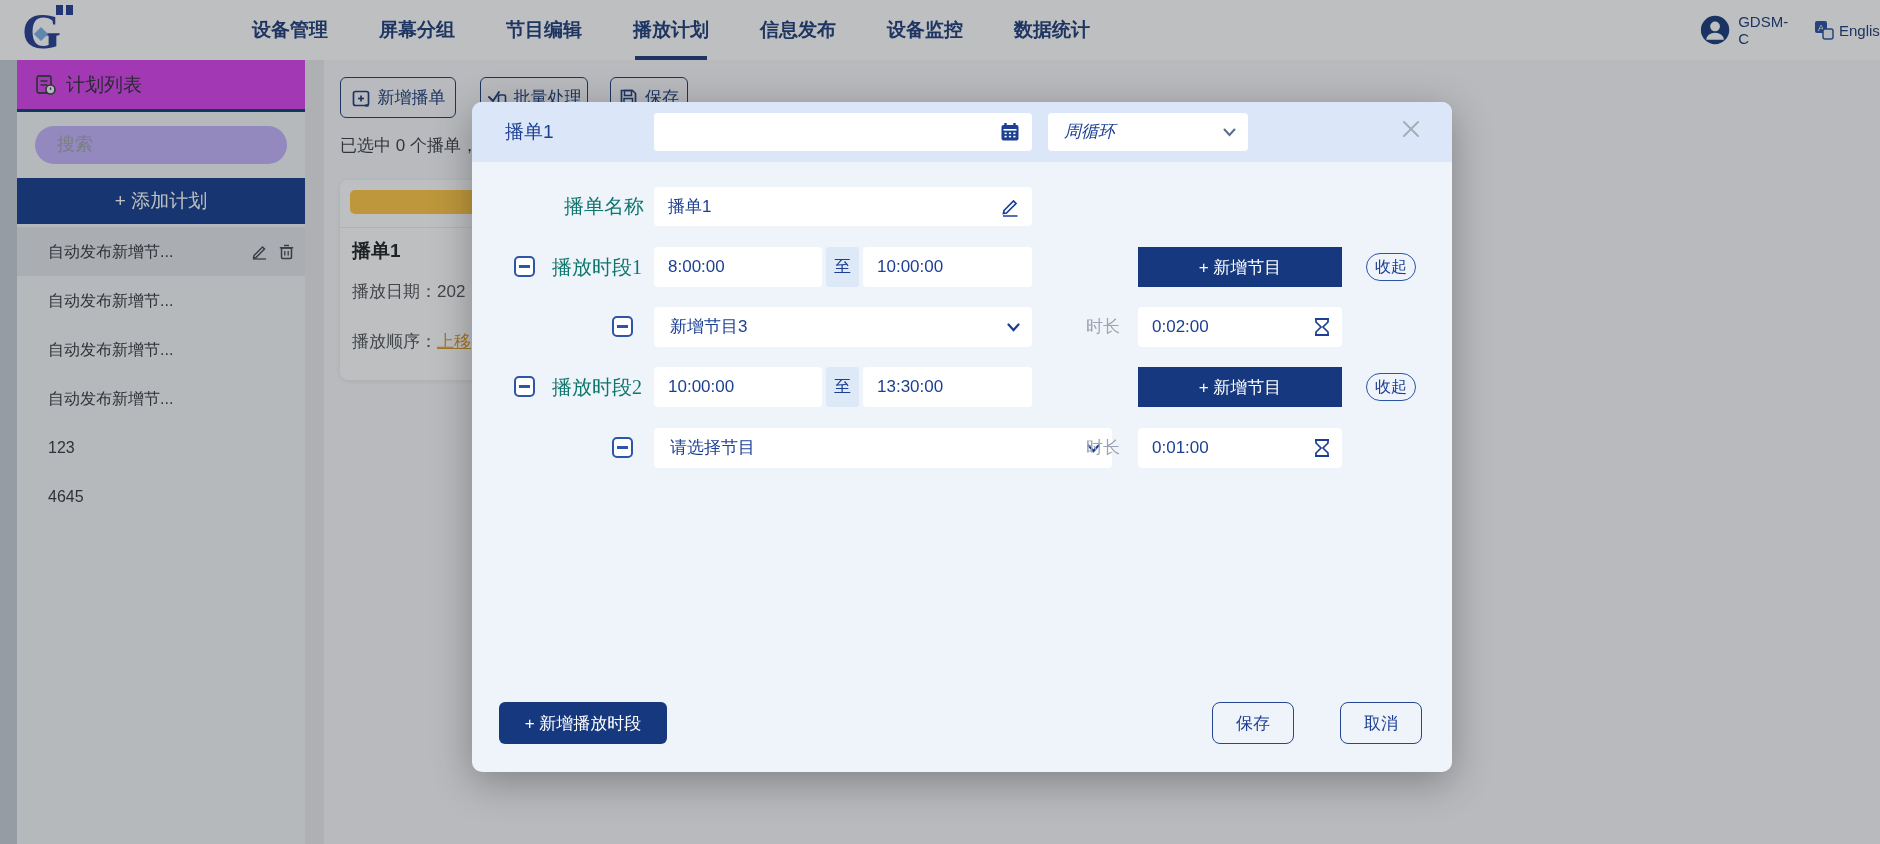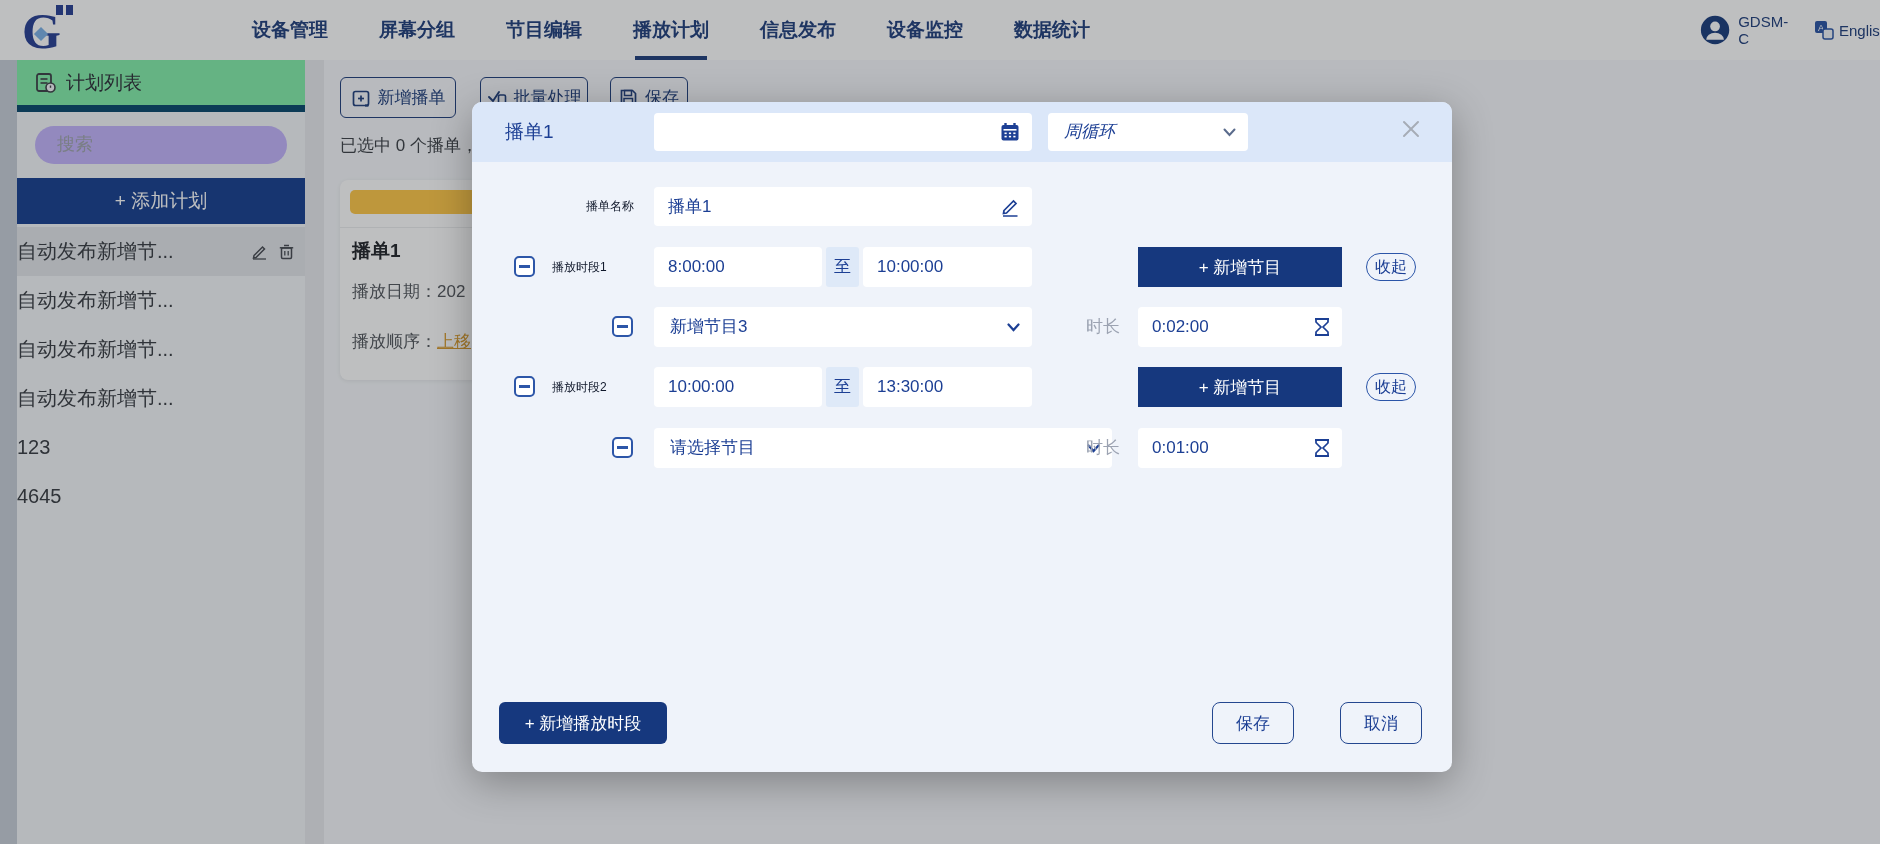--- a/index.html
+++ b/index.html
@@ -23,35 +23,35 @@
   .nav-item.active .underline { display:block; position:absolute; left:2px; right:2px; bottom:0; height:4px; background:#24427F; }
   .top-right { position:absolute; left:1700px; top:0; height:60px; display:flex; align-items:center; gap:8px; }
   .avatar { width:34px; height:34px; }
   .user-name { font-size:15px; color:#24427F; }
   .lang-wrap { display:flex; align-items:center; gap:5px; margin-left:14px; }
   .lang-label { font-size:15px; color:#24427F; white-space:nowrap; }
 
   
   .left-strip { position:absolute; left:0; top:60px; width:17px; height:784px; background:#C9D0D9; }
   .sidebar { position:absolute; left:17px; top:60px; width:288px; height:784px; background:#F5F7FA; }
-  .sb-header { position:absolute; left:0; top:0; width:288px; height:52px; background:#86efac;
-               border-bottom:7px solid #0c4a6e; display:flex; align-items:center; }
+  .sb-header { position:absolute; left:0; top:0; width:288px; height:52px; background:#d946ef;
+               border-bottom:3px solid #0c4a6e; display:flex; align-items:center; }
   .sb-header .icon { margin-left:18px; }
   .sb-header .txt { margin-left:10px; font-size:19px; color:#30343B; }
   .sb-search { position:absolute; left:18px; top:66px; width:252px; height:38px; background:#c4b5fd;
                border-radius:19px; display:flex; align-items:center;font-family:Liberation Mono, monospace; }
   .sb-search input { flex:1; border:none; outline:none; background:transparent; margin-left:22px;
                      font-size:18px; color:#3C4046; font-family:inherit; }
   .sb-search input::placeholder { color:#A2A7AE; }
   .sb-search .icon { margin-right:14px; }
   .sb-add { position:absolute; left:0; top:118px; width:288px; height:46px; background:#1B4392; color:#FFFFFF;
             font-size:19px; display:flex; align-items:center; justify-content:center; cursor:pointer; }
   .sb-list { position:absolute; left:0; top:167px; width:288px; }
-  .sb-item { position:relative; height:49px; line-height:49px; font-size:20px; color:#3C4046;
-             cursor:pointer; white-space:nowrap; }
+  .sb-item { position:relative; height:49px; line-height:49px; font-size:16px; color:#3C4046;
+             padding-left:31px; cursor:pointer; white-space:nowrap; }
   .sb-item.active { background:#E4E7EB; }
   .sb-item .row-icons { position:absolute; right:10px; top:0; height:49px; display:flex; align-items:center; gap:10px; }
 
   
   .content { position:absolute; left:324px; top:60px; width:1556px; height:784px; background:#F7F9FC; }
   .toolbar-btn { position:absolute; top:17px; height:41px; border:1.5px solid #24427F; border-radius:6px;
                  display:flex; align-items:center; justify-content:center; gap:7px;
                  font-size:17px; color:#24427F; cursor:pointer; background:transparent; }
   .tb1 { left:16px; width:116px; }
   .tb2 { left:156px; width:108px; }
@@ -75,21 +75,21 @@
   .m-date { position:absolute; left:182px; top:11px; width:378px; height:38px; background:#FFFFFF; border-radius:4px; }
   .m-date input { width:330px; height:36px; border:none; outline:none; background:transparent; margin-left:14px;
                   font-size:17px; color:#1C3F94; font-family:inherit; }
   .m-date .icon { position:absolute; right:12px; top:9px; cursor:pointer; }
   .m-select { position:absolute; background:#FFFFFF; border-radius:4px; cursor:pointer; }
   .m-select .val { position:absolute; left:16px; top:0; height:38px; line-height:38px; font-size:17px; color:#1C3F94; white-space:nowrap; }
   .m-repeat { left:576px; top:11px; width:200px; height:38px;font-style:italic; }
   .m-select .caret { position:absolute; right:12px; top:15px; }
   .m-close { position:absolute; left:928px; top:16px; width:22px; height:22px; cursor:pointer; }
 
-  .m-label { position:absolute; font-size:12px; color:#0f172a; white-space:nowrap; }
+  .m-label { position:absolute; font-size:20px; color:#0f766e; white-space:nowrap;font-family:Liberation Serif, serif; }
   .m-input { position:absolute; background:#FFFFFF; border-radius:4px; }
   .m-input input { width:100%; height:100%; border:none; outline:none; background:transparent; padding-left:14px;
                    font-size:17px; color:#1C3F94; font-family:inherit; }
   .m-input .right-icon { position:absolute; right:12px; top:50%; transform:translateY(-50%); cursor:pointer; }
   .minus-box { position:absolute; width:21px; height:21px; border:2px solid #2D56A8; border-radius:5px; background:#FFFFFF;
                display:flex; align-items:center; justify-content:center; cursor:pointer; }
   .minus-box i { display:block; width:11px; height:2.5px; background:#2D56A8; }
   .to-box { position:absolute; width:33px; height:40px; background:#DEE9F8; border-radius:3px;
             text-align:center; line-height:40px; font-size:17px; color:#1C3F94; }
   .navy-btn { position:absolute; background:#16387E; border-radius:0; color:#FFFFFF; font-size:17px;

